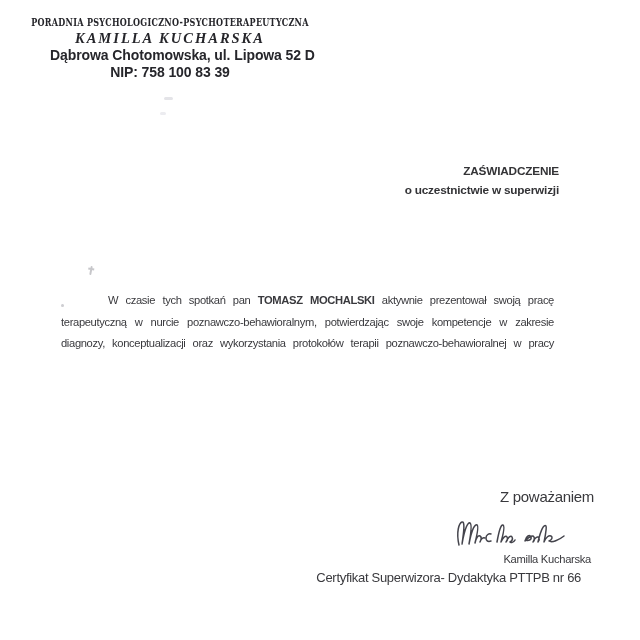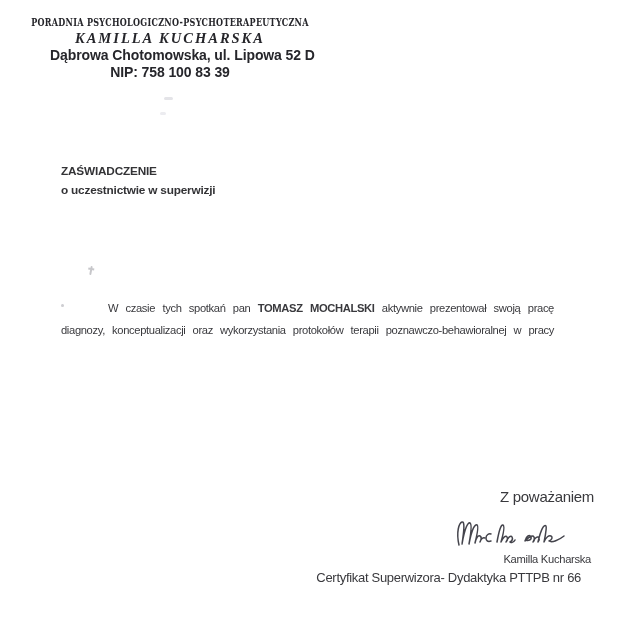--- a/index.html
+++ b/index.html
@@ -20,34 +20,34 @@
     font-family:"Liberation Serif",serif;font-style:italic;font-weight:700;
     font-size:14.5px;letter-spacing:2px;line-height:17px;white-space:nowrap;
   }
   .stamp-l3,.stamp-l4,.stamp-l5{
     font-weight:700;font-size:14px;letter-spacing:-0.1px;line-height:16px;white-space:nowrap;
   }
   .stamp-l3{line-height:17px;}
 
   
   .title{
-    position:absolute;left:61px;top:162px;width:498px;text-align:left;
+    position:absolute;left:61px;top:162px;width:498px;text-align:right;
     font-weight:700;font-size:11.8px;line-height:19px;letter-spacing:-0.2px;color:#333336;
   }
 
   
   .docbody{
     position:absolute;left:61px;top:281px;width:493px;
     font-size:11.2px;line-height:21.5px;letter-spacing:-0.35px;word-spacing:-0.4px;color:#39393d;
   }
   .jline{text-align:justify;text-align-last:justify;-moz-text-align-last:justify;text-justify:inter-word;}
   .jline.last{text-align-last:left;-moz-text-align-last:left;}
   .indent{text-indent:47px;}
   .docbody b{font-weight:700;}
-  .para2{margin-top:17px;}
+  .para2{margin-top:9px;}
 
   
   .salutation{position:absolute;top:488px;right:90px;font-size:15px;letter-spacing:-0.3px;color:#39393d;}
   .sig{position:absolute;left:452px;top:514px;width:124px;height:42px;}
   .sig-name{position:absolute;top:553px;right:93px;font-size:11.2px;letter-spacing:-0.3px;color:#39393d;}
   .credentials{position:absolute;top:570px;right:103px;font-size:13px;letter-spacing:-0.3px;color:#39393d;}
 
   
   .speck1{position:absolute;left:90px;top:266px;width:2px;height:9px;background:#9a9aa0;opacity:.55;transform:rotate(10deg);border-radius:1px;}
   .speck1:after{content:"";position:absolute;left:-2px;top:2px;width:6px;height:1.5px;background:#9a9aa0;}
@@ -80,20 +80,21 @@
   </div>
 
   <div class="docbody">
 
     <div class="para2">
       <div class="jline indent">
         <span>W czasie tych spotkań pan</span>
         <b>TOMASZ MOCHALSKI</b>
         <span>aktywnie prezentował swoją pracę</span>
       </div>
+      <div class="jline">terapeutyczną w nurcie poznawczo-behawioralnym, potwierdzając swoje kompetencje w zakresie</div>
       <div class="jline">diagnozy, konceptualizacji oraz wykorzystania protokołów terapii poznawczo-behawioralnej w pracy</div>
     </div>
   </div>
 
   <div class="salutation">Z poważaniem</div>
 
   <svg class="sig" viewBox="0 0 124 42" fill="none" stroke="#44444c" stroke-width="1.5" stroke-linecap="round" stroke-linejoin="round">
     <path d="M7 31 C4 18 7 9 10 8 C13 7 12 17 10 30 C13 13 16 8 18 9 C20 10 19 19 17 30 C20 14 23 10 25 11 C27 12 25 21 23 29 C24 24 26 21 28 22 C30 23 29 26 28 28 C29 25 31 23 33 24"></path>
     <path d="M39 20 C37 19 34 21 34 24 C34 27 36 28 39 27"></path>
     <path d="M45 28 C47 17 49 10 51 11 C53 12 51 21 49 28 C51 23 54 21 55 23 C56 25 55 27 54 28 C56 23 59 21 60 23 C61 25 60 27 58 28 C60 29 62 28 63 26"></path>

